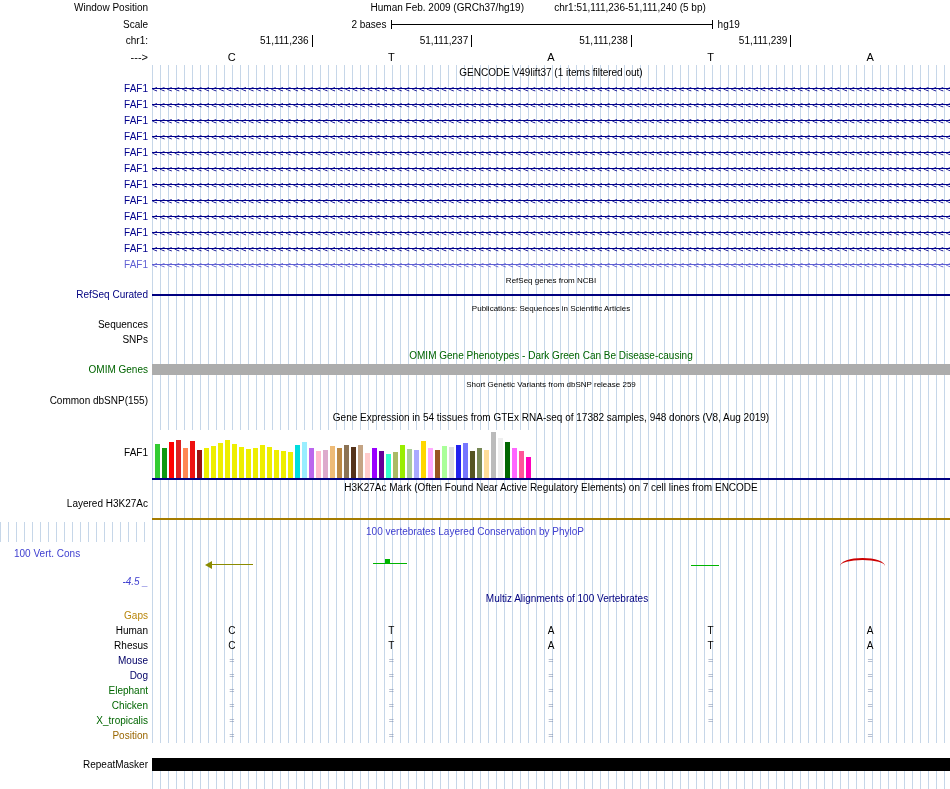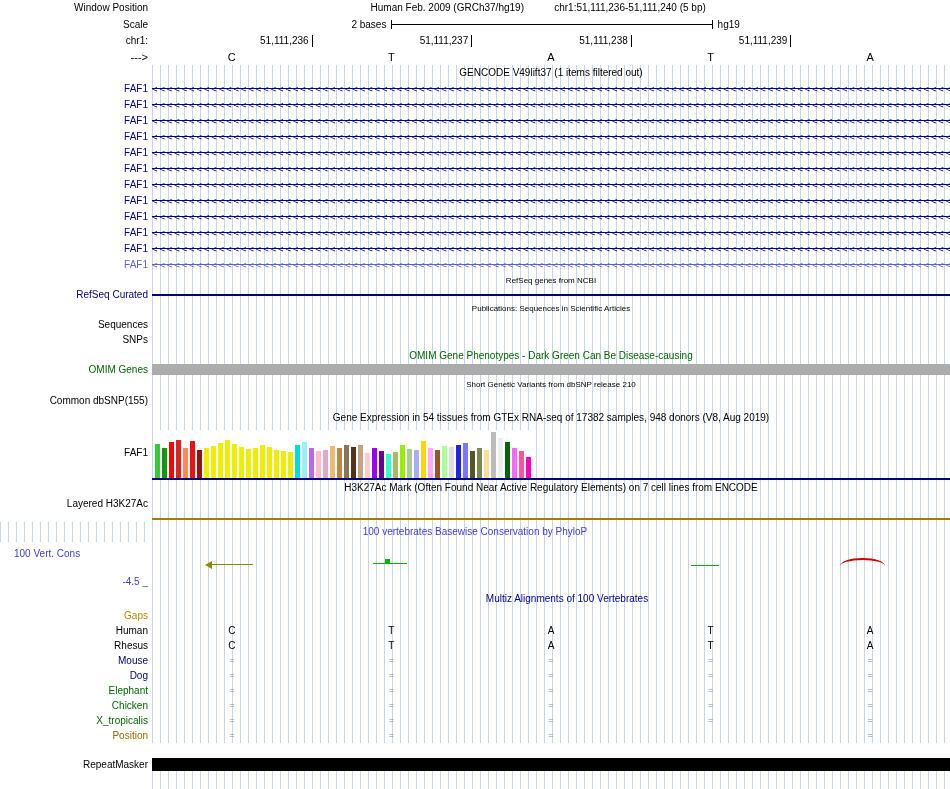--- a/index.html
+++ b/index.html
@@ -248,21 +248,21 @@
   <div class="row r-omimbar">
     <div class="lcell" style="line-height: 12px; color: rgb(0, 100, 0);">OMIM Genes</div>
     <div class="ccell gl">
         <div class="fullbar" style="top: 0px; height: 11px; background-color: rgb(172, 172, 172);"></div>
       </div>
   </div>
 
   <div class="row r-t16">
     <div class="lcell"></div>
     <div class="ccell gl">
-        <span class="ctitle small">Short Genetic Variants from dbSNP release 210</span>
+        <span class="ctitle small">Short Genetic Variants from dbSNP release 259</span>
       </div>
   </div>
   <div class="row r-t16">
     <div class="lcell">Common dbSNP(155)</div>
     <div class="ccell gl"></div>
   </div>
 
   <div class="row r-t17">
     <div class="lcell"></div>
     <div class="ccell gl">
@@ -340,36 +340,36 @@
   </div>
   <div class="row r-h3k">
     <div class="lcell h3k-label">Layered H3K27Ac</div>
     <div class="ccell gl">
         <div class="hline2" style="bottom: 2px; background-color: rgb(165, 124, 0);"></div>
       </div>
   </div>
 
   <div class="row r-physhead">
     <div class="ccell gl">
-        <span class="ctitle" style="color: rgb(64, 64, 208);">100 vertebrates Basewise Conservation by PhyloP</span>
+        <span class="ctitle" style="color: rgb(64, 64, 208);">100 vertebrates Layered Conservation by PhyloP</span>
       </div>
   </div>
   <div class="row r-cons">
     <div class="lcell conslabel" style="color: rgb(64, 64, 208);">100 Vert. Cons</div>
     <div class="ccell gl" id="cons-cell">
         <div class="mark mark-line" style="left: 58px; top: 22px; width: 43px; background: rgb(139, 139, 0);"></div>
         <div class="mark mark-tri" style="left: 53px; top: 19px; border-right-color: rgb(139, 139, 0);"></div>
         <div class="mark mark-line" style="left: 221px; top: 21px; width: 34px; background: rgb(0, 180, 0);"></div>
         <div class="mark mark-box" style="left: 233px; top: 17px; background: rgb(0, 180, 0);"></div>
         <div class="mark mark-line" style="left: 539px; top: 23px; width: 28px; background: rgb(0, 180, 0);"></div>
         <div class="mark mark-hump" style="left: 688px; top: 16px; width: 45px; border-top-color: rgb(204, 0, 0);"></div>
       </div>
   </div>
   <div class="row r-neg">
-    <div class="lcell" style="color: rgb(64, 64, 208);">-4.5 _</div>
+    <div class="lcell" style="color: rgb(64, 64, 208); font-style: italic;">-4.5 _</div>
     <div class="ccell gl"></div>
   </div>
 
   <div class="row r-t18">
     <div class="lcell"></div>
     <div class="ccell gl">
         <span class="ctitle" style="color: rgb(0, 0, 128); padding-left: 32px;">Multiz Alignments of 100 Vertebrates</span>
       </div>
   </div>
   <div id="multiz-rows">

